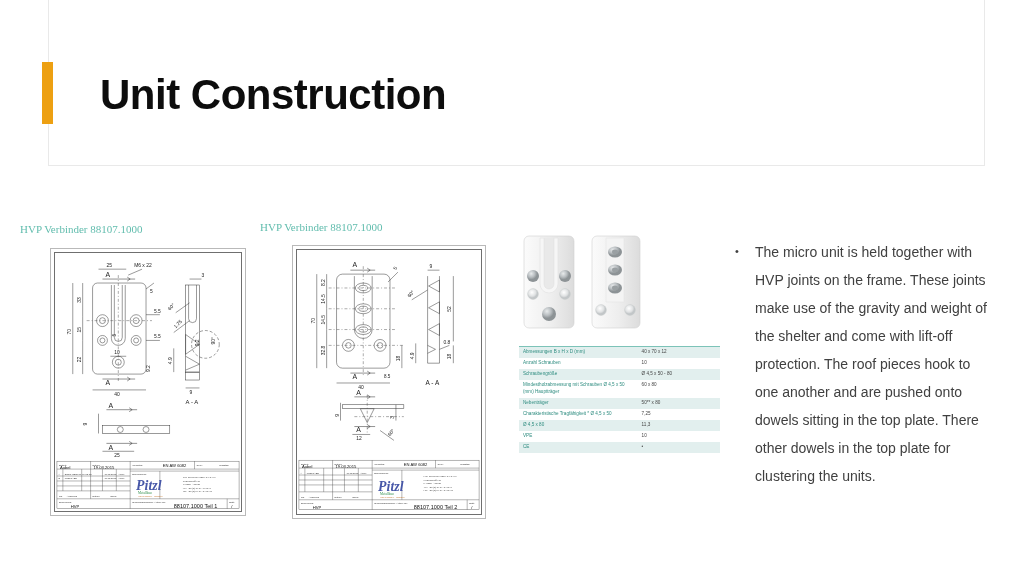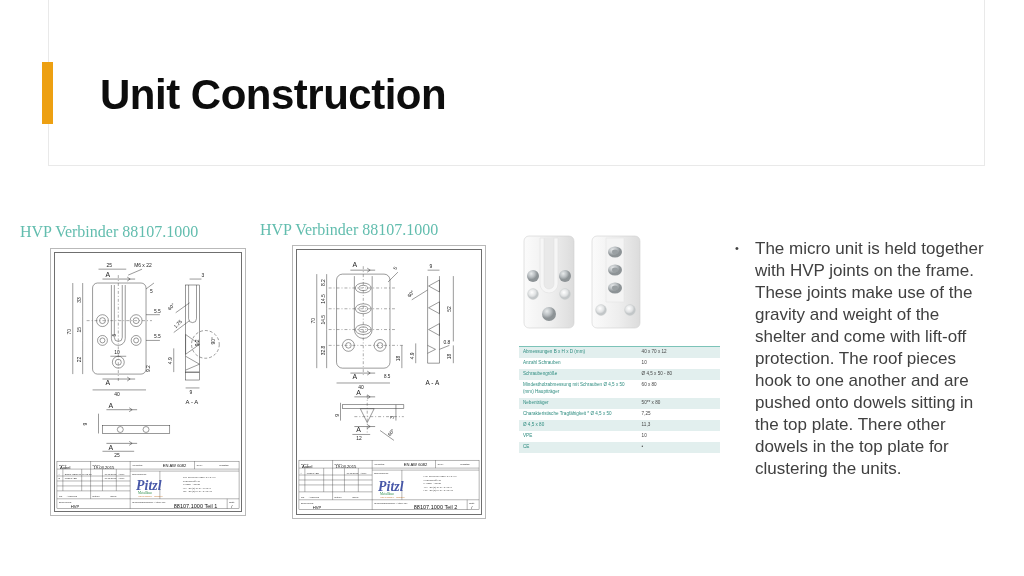--- a/index.html
+++ b/index.html
@@ -22,21 +22,21 @@
   }
   .title-text{
     position:absolute;left:100px;top:62px;width:800px;height:66px;
     font-size:42px;font-weight:bold;color:#0d0d0d;
     letter-spacing:-0.5px;line-height:66px;white-space:nowrap;
   }
 
   
   .fig-caption{
     position:absolute;font-family:"Liberation Serif", serif;
-    font-size:16px;color:#62bdae;white-space:nowrap;
+    font-size:11px;color:#62bdae;white-space:nowrap;
   }
   #cap1{left:20px;top:223px;}
   #cap2{left:260px;top:221px;}
 
   
   .drawing{
     position:absolute;background:#fff;
     border:1px solid #b9b9b9;box-sizing:border-box;
   }
   .drawing .inner-frame{
@@ -64,21 +64,21 @@
     padding:2.2px 4px;vertical-align:top;color:#2f8d80;
     border:none;
   }
   .spec-table td.val{color:#444;width:40%;padding-left:2px;}
   .spec-table tr.shaded td{background:#e2efee;}
   .spec-table tr.plain td{background:#ffffff;}
 
   
   .body-text{
     position:absolute;left:733px;top:238px;width:260px;
-    font-size:17px;line-height:22px;color:#404040;
+    font-size:14px;line-height:28px;color:#404040;
   }
   .body-text ul{margin:0;padding:0;list-style:none;}
   .body-text li{position:relative;padding-left:22px;}
   .body-text li:before{
     content:"\2022";position:absolute;left:2px;top:-1px;
     font-size:11px;color:#404040;
   }
 </style>
 </head>
 <body>

